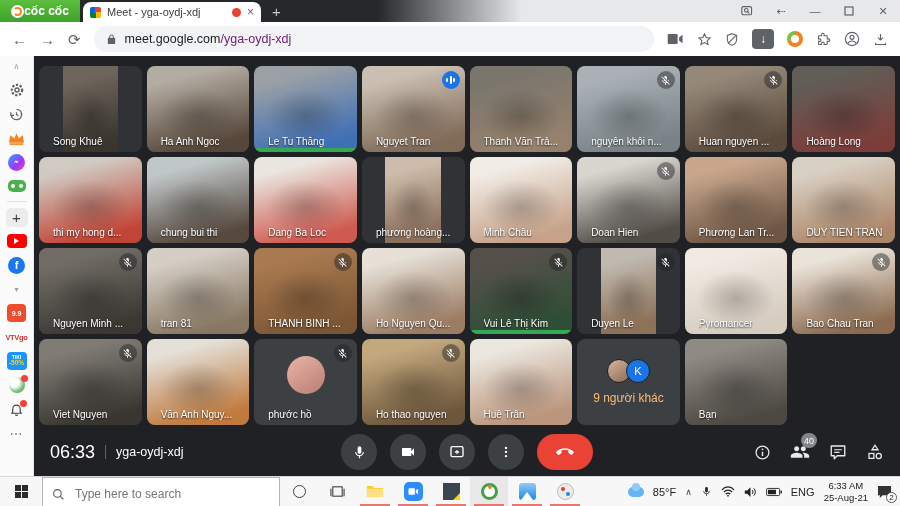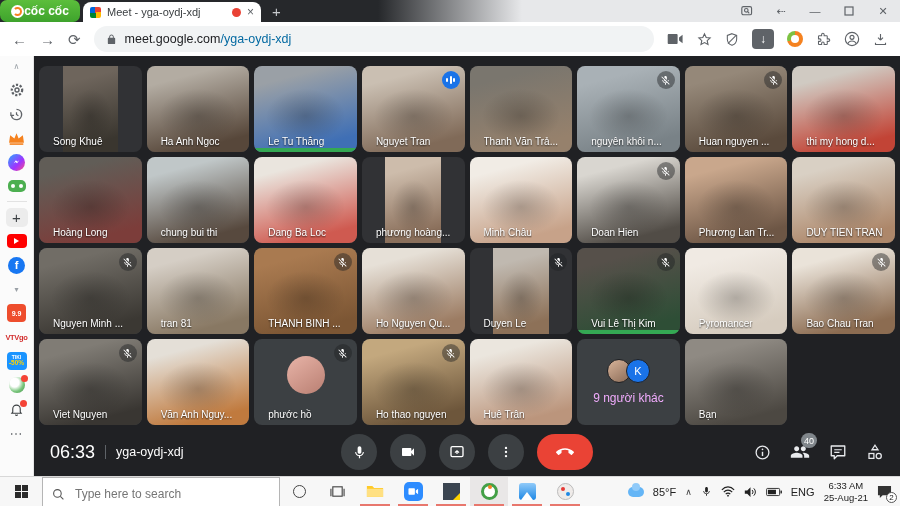--- a/index.html
+++ b/index.html
@@ -10,21 +10,21 @@
     background:#202124;
   }
   
   .tabstrip {
     height:22px; display:flex; align-items:stretch;
     background:linear-gradient(90deg,#26282b 0%,#26282b 42%,#e7e8ea 58%,#e7e8ea 100%);
   }
   .brand {
     width:80px; background:linear-gradient(180deg,#5cbe3c,#3ea32c);
     color:#fff; font-weight:bold; font-size:12px;
-    display:flex; align-items:center; justify-content:center; flex:none;border-radius:7px;
+    display:flex; align-items:center; justify-content:center; flex:none;
   }
   .brand-logo { width:13px; height:13px; border-radius:50%; background:#fff; position:relative; flex:none;}
   .brand-logo::after { content:""; position:absolute; inset:2px; border-radius:50%;
     border:2px solid #f58220; border-left-color:transparent; }
   .tab {
     margin:2px 0 0 3px; width:178px; background:#fff; border-radius:8px 8px 0 0;
     display:flex; align-items:center; gap:6px; padding:0 7px; font-size:11px; color:#3c4043; flex:none;
   }
   .favicon { width:11px; height:11px; border-radius:2px; flex:none;
     background:conic-gradient(#e94235 0 25%, #ffba00 0 50%, #00832d 0 75%, #0066da 0 100%); }
@@ -34,21 +34,21 @@
   .newtab { color:#c7cacd; font-size:15px; padding:0 11px; display:flex; align-items:center; }
   .wincontrols { margin-left:auto; display:flex; align-items:center; color:#5f6368; }
   .winbtn { width:34px; height:22px; display:flex; align-items:center; justify-content:center; font-size:11px; }
   
   .urlbar { height:34px; background:#fff; display:flex; align-items:center; padding:0 12px; gap:13px; }
   .navico { color:#5f6368; font-size:15px; line-height:1; }
   .urlpill {
     height:26px; flex:1; max-width:560px; background:#f1f3f4; border-radius:14px;
     display:flex; align-items:center; gap:8px; padding:0 12px; font-size:12.5px;
   }
-  .host { color:#202124; } .path { color:#0369a1; }
+  .host { color:#202124; } .path { color:#701a75; }
   .urlicons { margin-left:auto; display:flex; align-items:center; gap:13px; color:#5f6368; }
   .dl-active { width:22px; height:20px; background:#5f6368; border-radius:4px; color:#fff;
     display:flex; align-items:center; justify-content:center; font-size:12px; }
   .savior { width:16px; height:16px; border-radius:50%;
     background:conic-gradient(#f58220 0 70%, #7dc242 70% 100%); position:relative; }
   .savior::after { content:""; position:absolute; inset:4px; background:#fff; border-radius:50%; }
   
   .mainrow { display:flex; height:420px; }
   .sidebar {
     width:34px; flex:none; background:#fbfbfb; border-right:1px solid #e6e6e6;
@@ -99,21 +99,21 @@
   .audioind i:nth-child(1){height:4px;} .audioind i:nth-child(2){height:8px;} .audioind i:nth-child(3){height:4px;}
   .morebtn { position:absolute; top:5px; right:5px; z-index:3; width:18px; height:18px; border-radius:50%;
     background:#1a73e8; display:flex; align-items:center; justify-content:center; gap:1.5px; }
   .morebtn b { width:2.5px; height:2.5px; border-radius:50%; background:#fff; display:block; }
   .pavatar { position:absolute; left:50%; top:42%; transform:translate(-50%,-50%); width:38px; height:38px; border-radius:50%; }
   .tile.overflow { display:flex; flex-direction:column; align-items:center; justify-content:center; gap:8px; }
   .ovwrap { display:flex; align-items:center; }
   .ovphoto { width:24px; height:24px; border-radius:50%; background:linear-gradient(145deg,#d8b49a,#8a6b57); border:1px solid #202124; }
   .ovk { width:24px; height:24px; border-radius:50%; background:#1a73e8; color:#fff; font-size:11px;
     display:flex; align-items:center; justify-content:center; margin-left:-5px; border:1px solid #202124; }
-  .ovlabel { color:#f0abfc; font-size:12px; }
+  .ovlabel { color:#fdba74; font-size:12px; }
   
   .meetbar { height:48px; flex:none; display:flex; align-items:center; padding:0 16px; color:#fff; position:relative; }
   .mtime { font-size:18px; }
   .mdiv { width:1px; height:14px; background:#5f6368; margin:0 10px; }
   .mcode { font-size:12.5px; }
   .ctr { position:absolute; left:50%; top:50%; transform:translate(-50%,-50%); display:flex; gap:13px; align-items:center; }
   .cbtn { width:36px; height:36px; border-radius:50%; background:#3c4043; display:flex; align-items:center; justify-content:center; }
   .endcall { width:56px; height:36px; border-radius:18px; background:#ea4335; display:flex; align-items:center; justify-content:center; }
   .rightico { margin-left:auto; display:flex; align-items:center; gap:19px; }
   .rico { position:relative; display:flex; align-items:center; justify-content:center; }
@@ -334,26 +334,26 @@
         <div class="tile">
           <div class="vid" style="background:linear-gradient(165deg,#958879 18%,#5a4a3c 85%)"></div>
           <span class="pname">Huan nguyen ...</span>
           <span class="mute">
             <svg viewBox="0 0 24 24" width="11" height="11" fill="#fff">
               <path d="M19 11h-1.7c0 .74-.16 1.43-.43 2.05l1.23 1.23c.56-.98.9-2.09.9-3.28zm-4.02.17c0-.06.02-.11.02-.17V5c0-1.66-1.34-3-3-3S9 3.34 9 5v.18l5.98 5.99zM4.27 3L3 4.27l6.01 6.01V11c0 1.66 1.33 3 2.99 3 .22 0 .44-.03.65-.08l1.66 1.66c-.71.33-1.5.52-2.31.52-2.76 0-5.3-2.1-5.3-5.1H5c0 3.41 2.72 6.23 6 6.72V21h2v-3.28c.91-.13 1.77-.45 2.54-.9L19.73 21 21 19.73 4.27 3z"></path>
             </svg>
           </span>
         </div>
         <div class="tile">
+          <div class="vid" style="background:linear-gradient(165deg,#615d57 18%,#7c3d3a 85%)"></div>
+          <span class="pname">Hoàng Long</span>
+        </div>
+        <div class="tile">
           <div class="vid" style="background:linear-gradient(165deg,#d0cac2 18%,#c24436 85%)"></div>
           <span class="pname">thi my hong d...</span>
-        </div>
-        <div class="tile">
-          <div class="vid" style="background:linear-gradient(165deg,#615d57 18%,#7c3d3a 85%)"></div>
-          <span class="pname">Hoàng Long</span>
         </div>
         <div class="tile">
           <div class="vid" style="background:linear-gradient(165deg,#c0c7c8 18%,#57493e 85%)"></div>
           <span class="pname">chung bui thi</span>
         </div>
         <div class="tile">
           <div class="vid" style="background:linear-gradient(165deg,#eae5de 18%,#cf5a50 85%)"></div>
           <span class="pname">Dang Ba Loc</span>
         </div>
         <div class="tile portrait">
@@ -400,32 +400,32 @@
           <span class="mute">
             <svg viewBox="0 0 24 24" width="11" height="11" fill="#fff">
               <path d="M19 11h-1.7c0 .74-.16 1.43-.43 2.05l1.23 1.23c.56-.98.9-2.09.9-3.28zm-4.02.17c0-.06.02-.11.02-.17V5c0-1.66-1.34-3-3-3S9 3.34 9 5v.18l5.98 5.99zM4.27 3L3 4.27l6.01 6.01V11c0 1.66 1.33 3 2.99 3 .22 0 .44-.03.65-.08l1.66 1.66c-.71.33-1.5.52-2.31.52-2.76 0-5.3-2.1-5.3-5.1H5c0 3.41 2.72 6.23 6 6.72V21h2v-3.28c.91-.13 1.77-.45 2.54-.9L19.73 21 21 19.73 4.27 3z"></path>
             </svg>
           </span>
         </div>
         <div class="tile">
           <div class="vid" style="background:linear-gradient(165deg,#e6e0d7 18%,#9c7c63 85%)"></div>
           <span class="pname">Ho Nguyen Qu...</span>
         </div>
+        <div class="tile speaking">
+          <div class="vid" style="background:linear-gradient(165deg,#56504a 18%,#2e4e36 85%)"></div>
+          <span class="pname">Vui Lê Thị Kim</span>
+          <span class="mute">
+            <svg viewBox="0 0 24 24" width="11" height="11" fill="#fff">
+              <path d="M19 11h-1.7c0 .74-.16 1.43-.43 2.05l1.23 1.23c.56-.98.9-2.09.9-3.28zm-4.02.17c0-.06.02-.11.02-.17V5c0-1.66-1.34-3-3-3S9 3.34 9 5v.18l5.98 5.99zM4.27 3L3 4.27l6.01 6.01V11c0 1.66 1.33 3 2.99 3 .22 0 .44-.03.65-.08l1.66 1.66c-.71.33-1.5.52-2.31.52-2.76 0-5.3-2.1-5.3-5.1H5c0 3.41 2.72 6.23 6 6.72V21h2v-3.28c.91-.13 1.77-.45 2.54-.9L19.73 21 21 19.73 4.27 3z"></path>
+            </svg>
+          </span>
+        </div>
         <div class="tile portrait">
           <div class="vid" style="background:linear-gradient(165deg,#c0b9b0 18%,#8d7158 85%)"></div>
           <span class="pname">Duyen Le</span>
-          <span class="mute">
-            <svg viewBox="0 0 24 24" width="11" height="11" fill="#fff">
-              <path d="M19 11h-1.7c0 .74-.16 1.43-.43 2.05l1.23 1.23c.56-.98.9-2.09.9-3.28zm-4.02.17c0-.06.02-.11.02-.17V5c0-1.66-1.34-3-3-3S9 3.34 9 5v.18l5.98 5.99zM4.27 3L3 4.27l6.01 6.01V11c0 1.66 1.33 3 2.99 3 .22 0 .44-.03.65-.08l1.66 1.66c-.71.33-1.5.52-2.31.52-2.76 0-5.3-2.1-5.3-5.1H5c0 3.41 2.72 6.23 6 6.72V21h2v-3.28c.91-.13 1.77-.45 2.54-.9L19.73 21 21 19.73 4.27 3z"></path>
-            </svg>
-          </span>
-        </div>
-        <div class="tile speaking">
-          <div class="vid" style="background:linear-gradient(165deg,#56504a 18%,#2e4e36 85%)"></div>
-          <span class="pname">Vui Lê Thị Kim</span>
           <span class="mute">
             <svg viewBox="0 0 24 24" width="11" height="11" fill="#fff">
               <path d="M19 11h-1.7c0 .74-.16 1.43-.43 2.05l1.23 1.23c.56-.98.9-2.09.9-3.28zm-4.02.17c0-.06.02-.11.02-.17V5c0-1.66-1.34-3-3-3S9 3.34 9 5v.18l5.98 5.99zM4.27 3L3 4.27l6.01 6.01V11c0 1.66 1.33 3 2.99 3 .22 0 .44-.03.65-.08l1.66 1.66c-.71.33-1.5.52-2.31.52-2.76 0-5.3-2.1-5.3-5.1H5c0 3.41 2.72 6.23 6 6.72V21h2v-3.28c.91-.13 1.77-.45 2.54-.9L19.73 21 21 19.73 4.27 3z"></path>
             </svg>
           </span>
         </div>
         <div class="tile">
           <div class="vid" style="background:linear-gradient(165deg,#f0eae3 18%,#d6ccbf 85%)"></div>
           <span class="pname">Pyromancer</span>
         </div>

